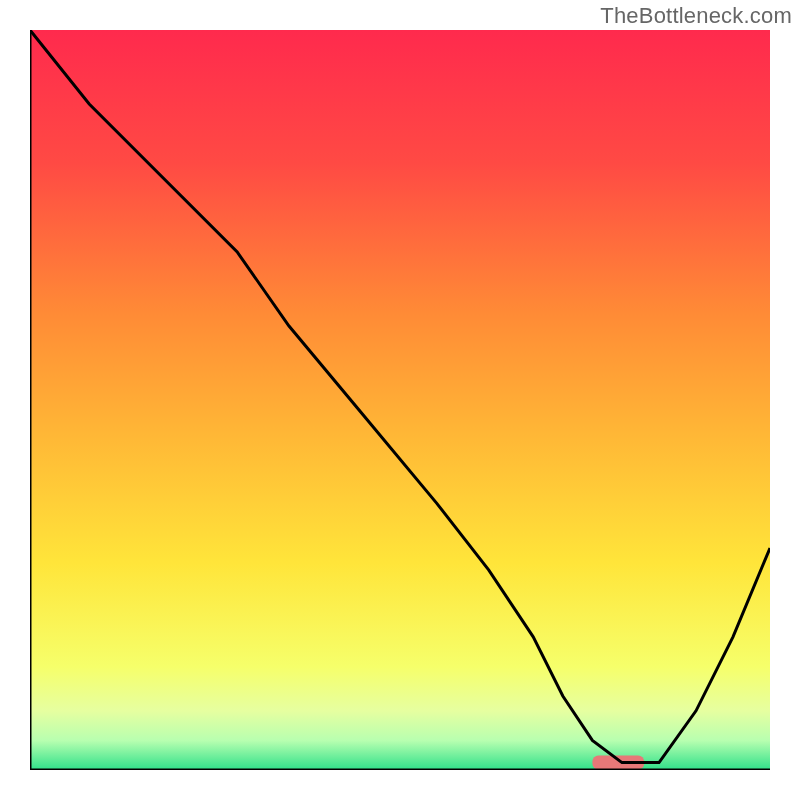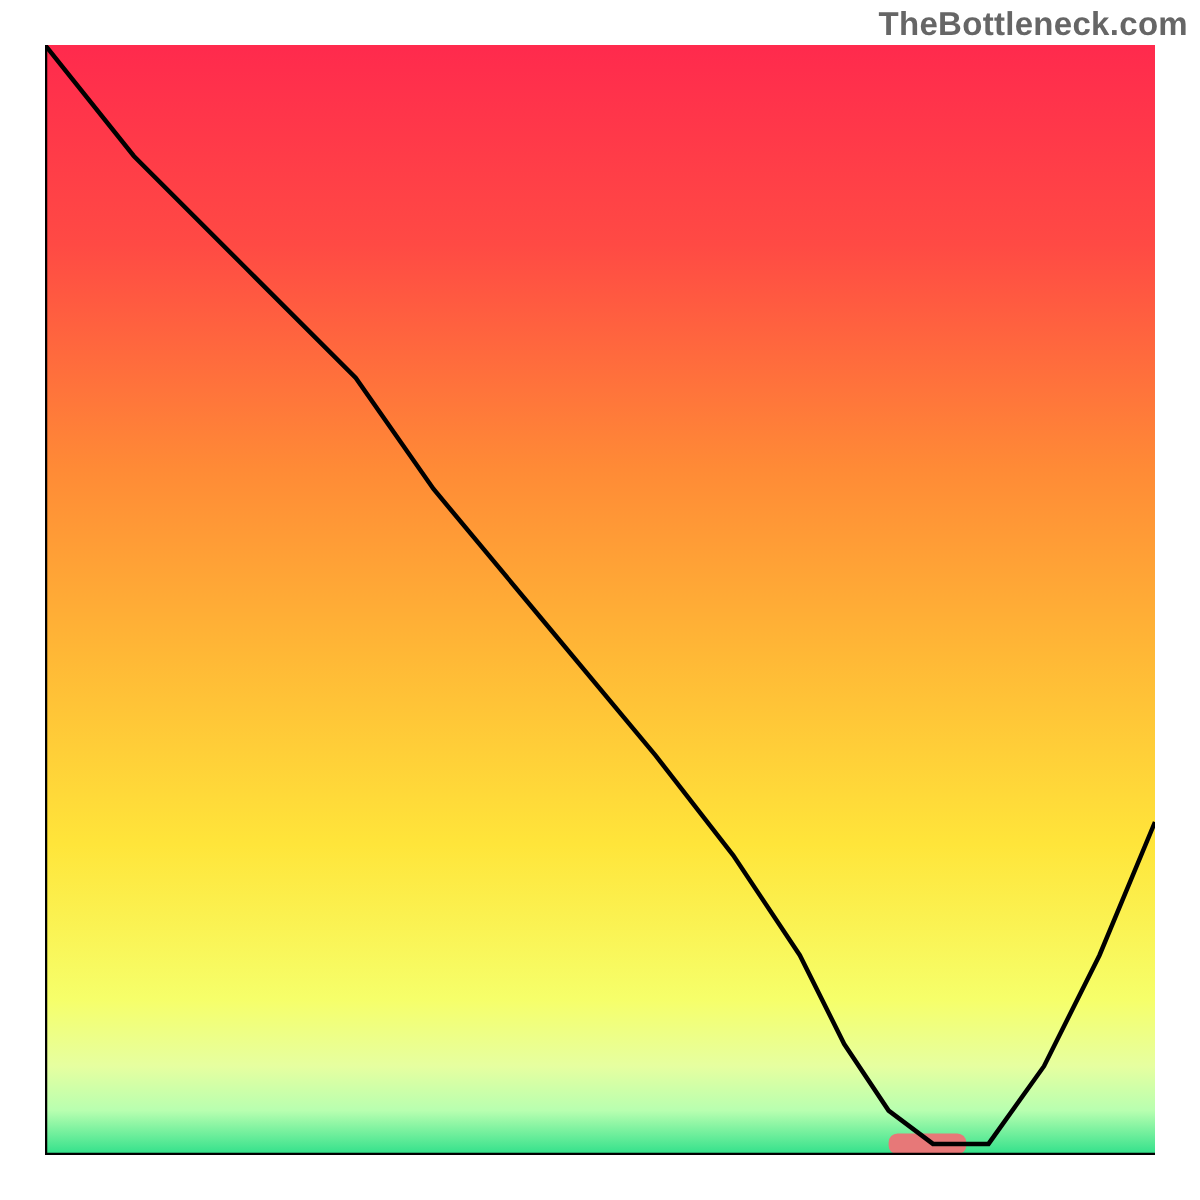--- a/index.html
+++ b/index.html
@@ -14,21 +14,21 @@
   .stage {
     position: relative;
     width: 800px;
     height: 800px;
   }
   .watermark {
     position: absolute;
     top: 3px;
     right: 8px;
     font-size: 22px;
-    font-weight: 700;
+    font-weight: 400;
     color: #666;
     letter-spacing: 0.2px;
   }
   .plot {
     position: absolute;
     left: 30px;
     top: 30px;
     width: 740px;
     height: 740px;
   }

